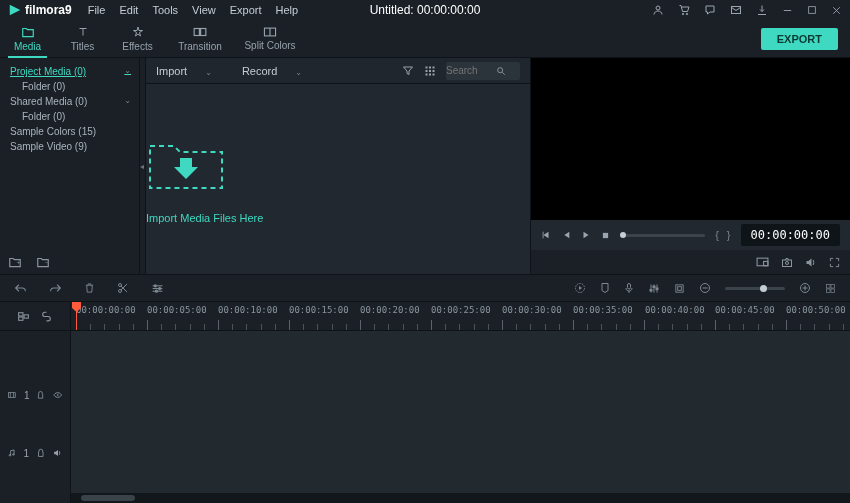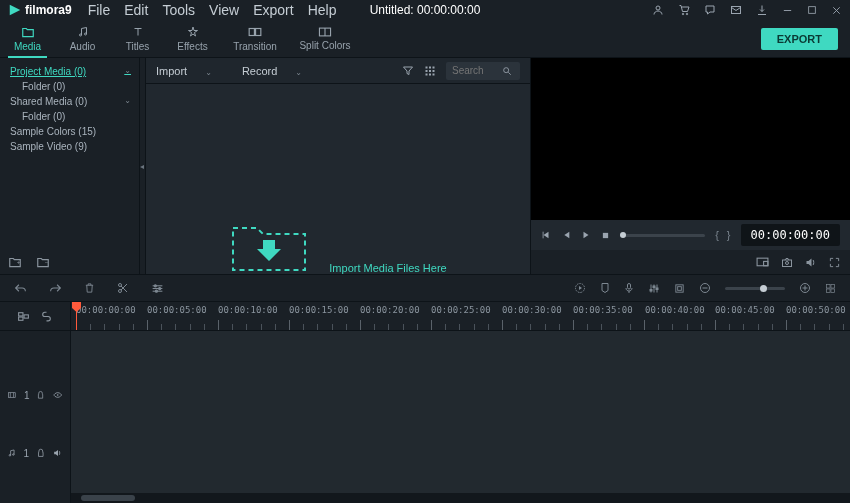--- a/index.html
+++ b/index.html
@@ -2,21 +2,21 @@
 <html><head>
 <meta charset="utf-8">
 <style>
 *{margin:0;padding:0;box-sizing:border-box;font-family:Arial,sans-serif;user-select:none}
 body{width:850px;height:503px;background:#1a2026;color:#c5cdd4;overflow:hidden;font-size:11px}
 svg{display:block}
 .titlebar{height:20px;background:#1a2026;display:flex;align-items:center;padding:0 8px}
 .logo{display:flex;align-items:center;gap:3px;font-weight:bold;font-size:12px;color:#fff}
 .logo-icon{width:14px;height:14px}
 .menubar{display:flex;gap:14px;margin-left:16px}
-.menubar span{cursor:pointer;font-size:14px;color:#c5cdd4}
+.menubar span{cursor:pointer;font-size:11px;color:#c5cdd4}
 .title-center{position:absolute;left:50%;transform:translateX(-50%);color:#fff;font-size:12px}
 .title-icons{margin-left:auto;display:flex;gap:14px;align-items:center}
 .title-icons div{cursor:pointer;color:#9aa4af}
 .tabs-row{height:38px;background:#1a2026;display:flex;align-items:stretch;border-bottom:1px solid #0d1318}
 .tab{width:55px;display:flex;flex-direction:column;align-items:center;justify-content:center;gap:3px;cursor:pointer;font-size:10px;color:#97a2ac;position:relative}
 .tab.active{color:#3fd9c1}
 .tab.active::after{content:"";position:absolute;bottom:-1px;left:8px;right:8px;height:2px;background:#3fd9c1}
 .tab-wide{width:70px}
 .export-wrap{margin-left:auto;display:flex;align-items:center;padding-right:12px}
 .export-btn{background:#3fd9c1;color:#0a3a34;border:none;padding:5px 16px;font-size:11px;font-weight:bold;cursor:pointer;border-radius:2px}
@@ -27,23 +27,23 @@
 .tree-sub{padding-left:22px}
 .tree-bottom{position:absolute;bottom:6px;left:8px;display:flex;gap:14px}
 .tree-bottom div{cursor:pointer;color:#8a949e}
 .collapse-handle{width:6px;background:#1a2026;display:flex;align-items:center;cursor:pointer;border-right:1px solid #0d1318}
 .collapse-handle span{font-size:8px;color:#6a747e}
 .media-pane{flex:1;background:#21282f;display:flex;flex-direction:column;border-right:1px solid #0d1318}
 .media-toolbar{height:26px;background:#1f262d;display:flex;align-items:center;padding:0 10px;gap:8px;border-bottom:1px solid #0d1318}
 .dd{display:flex;align-items:flex-end;gap:18px;cursor:pointer;font-size:11px;color:#c5cdd4}
 .chev{font-size:8px;color:#7a848e}
 .media-tb-right{margin-left:auto;display:flex;align-items:center;gap:10px}
-.search-box{background:#2b333b;width:74px;height:18px;display:flex;align-items:center;padding:0 6px;border-radius:2px}
+.search-box{background:#2b333b;width:74px;height:18px;display:flex;align-items:center;padding:0 0;border-radius:2px}
 .search-box input{background:none;border:none;outline:none;color:#c5cdd4;font-size:10px;width:50px}
-.drop-zone{flex:1;display:flex;flex-direction:row;align-items:flex-end;justify-content:center;gap:20px}
+.drop-zone{flex:1;display:flex;flex-direction:column;align-items:flex-start;justify-content:center;gap:20px}
 .drop-folder{width:80px;height:58px}
 .drop-text{color:#3fd9c1;font-size:11px}
 .preview-pane{width:319px;background:#000;display:flex;flex-direction:column}
 .preview-black{flex:1;background:#000}
 .preview-controls{height:30px;background:#21282f;display:flex;align-items:center;padding:0 10px;gap:10px}
 .pc-btn{cursor:pointer;color:#9aa4af;display:flex;align-items:center}
 .pc-slider{flex:1;height:3px;background:#3b434b;position:relative;border-radius:2px}
 .pc-slider::before{content:"";position:absolute;left:0;width:6px;height:6px;background:#c5cdd4;border-radius:50%;top:-1.5px}
 .pc-brackets{display:flex;gap:8px;color:#7a848e;font-size:11px}
 .pc-time{background:#0f1418;color:#fff;padding:4px 10px;font-size:12px;font-family:monospace;border-radius:2px}
@@ -140,28 +140,20 @@
       </div>
  </div>
 </div>
 
 <div class="tabs-row">
  <div class="tab active">
   <svg width="14" height="12" viewBox="0 0 24 20" fill="none" stroke="currentColor" stroke-width="2">
         <path d="M3 4h6l2 2h10v12H3z"></path>
       </svg>
   <span>Media</span>
- </div>
- <div class="tab">
-  <svg width="12" height="12" viewBox="0 0 24 24" fill="none" stroke="currentColor" stroke-width="2">
-        <path d="M9 18V5l10-2v13"></path>
-        <circle cx="7" cy="18" r="2"></circle>
-        <circle cx="17" cy="16" r="2"></circle>
-      </svg>
-  <span>Audio</span>
  </div>
  <div class="tab">
   <svg width="12" height="12" viewBox="0 0 24 24" fill="none" stroke="currentColor" stroke-width="2">
         <path d="M5 5h14M12 5v14"></path>
       </svg>
   <span>Titles</span>
  </div>
  <div class="tab">
   <svg width="12" height="12" viewBox="0 0 24 24" fill="none" stroke="currentColor" stroke-width="2">
         <path d="M12 2l2 7h7l-6 4 2 7-5-4-5 4 2-7-6-4h7z"></path>

